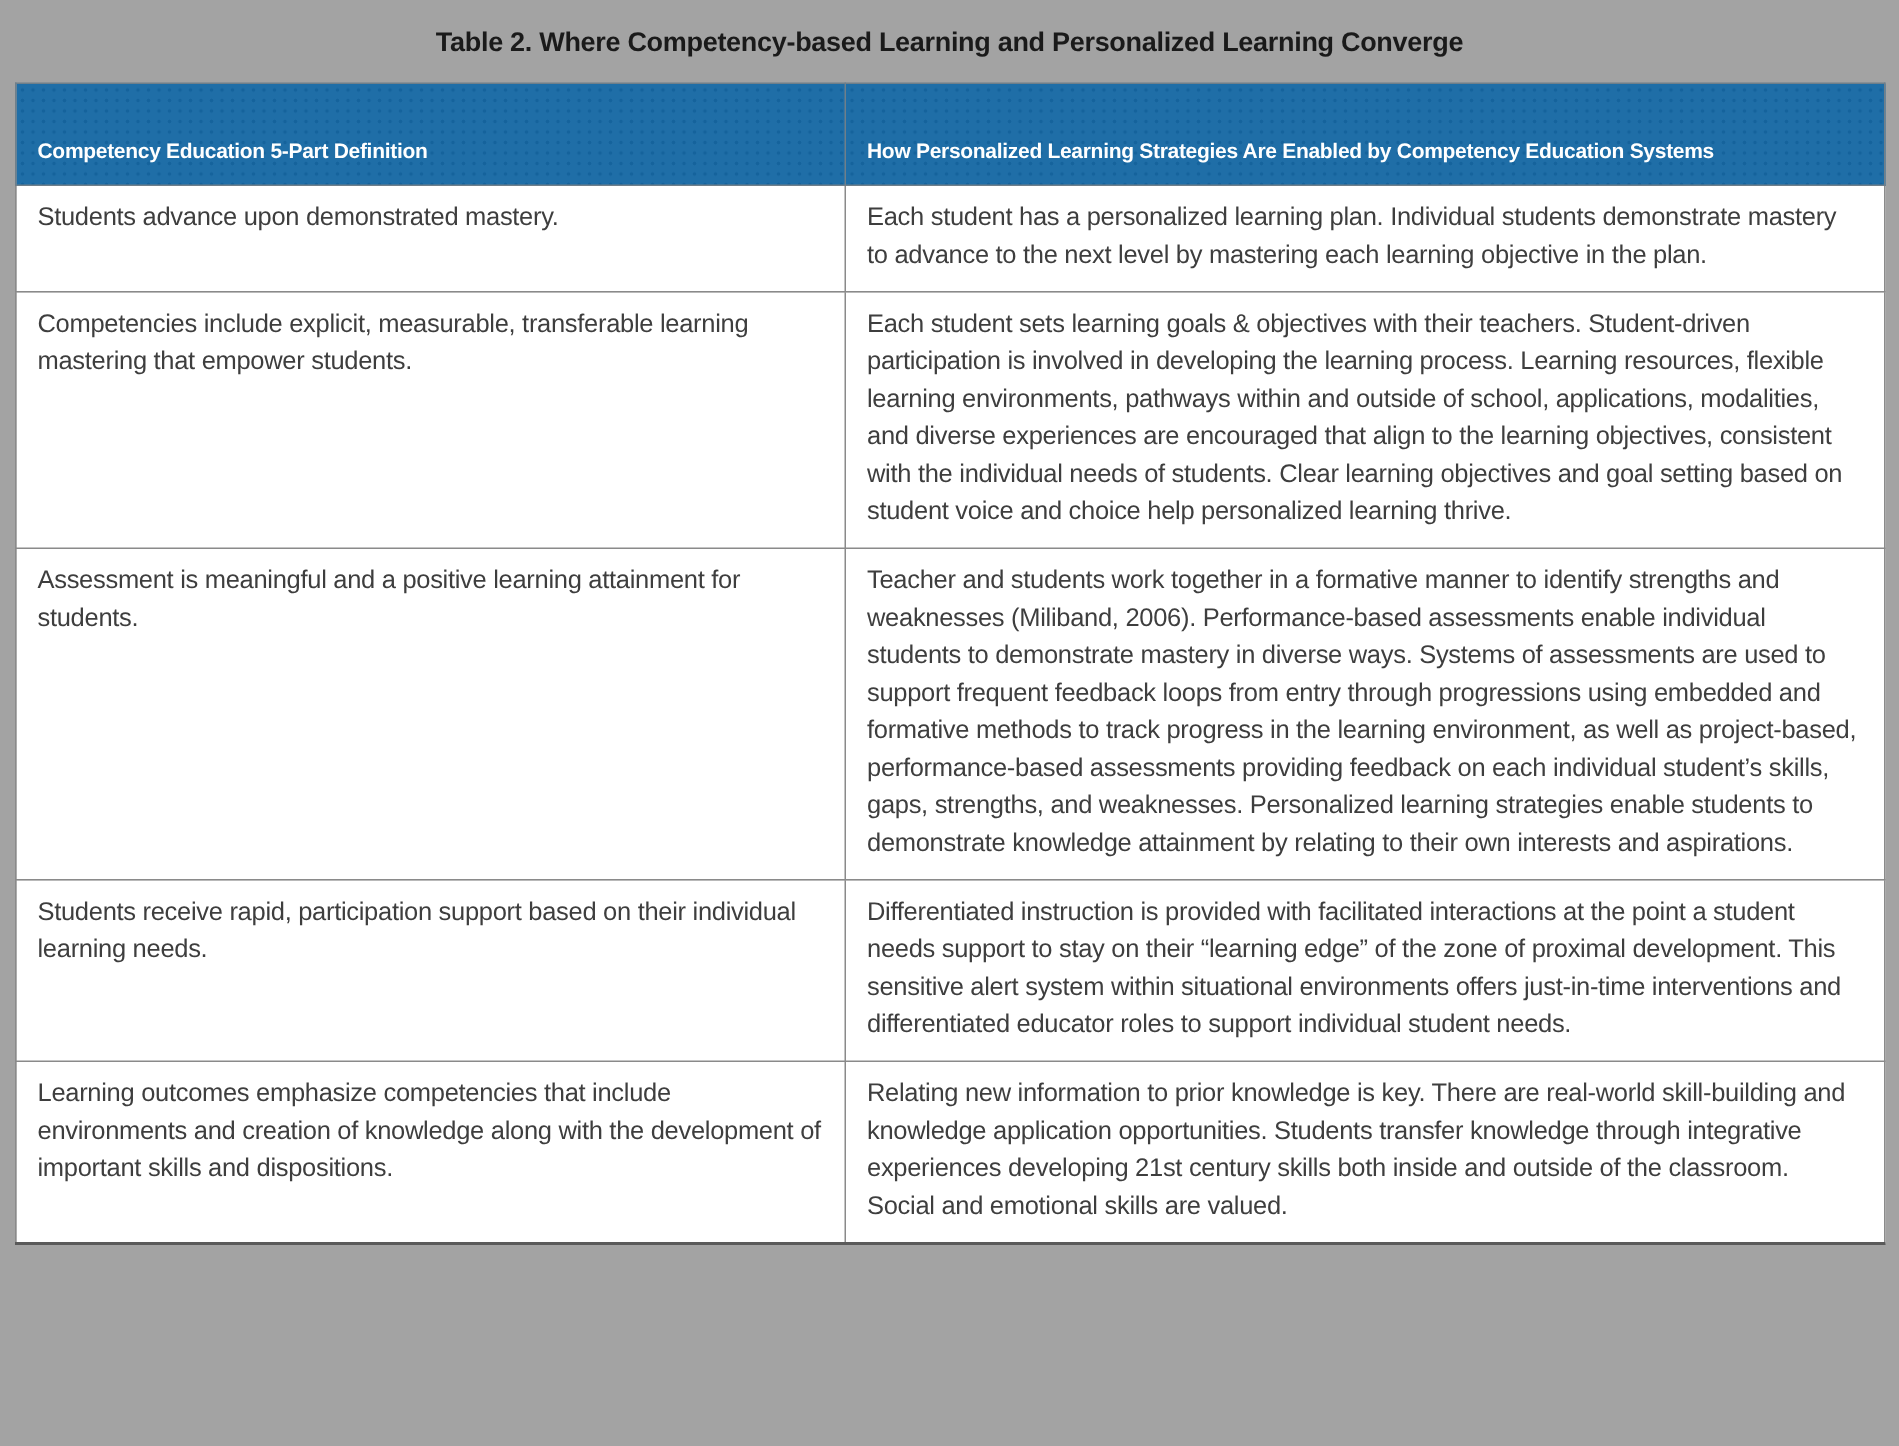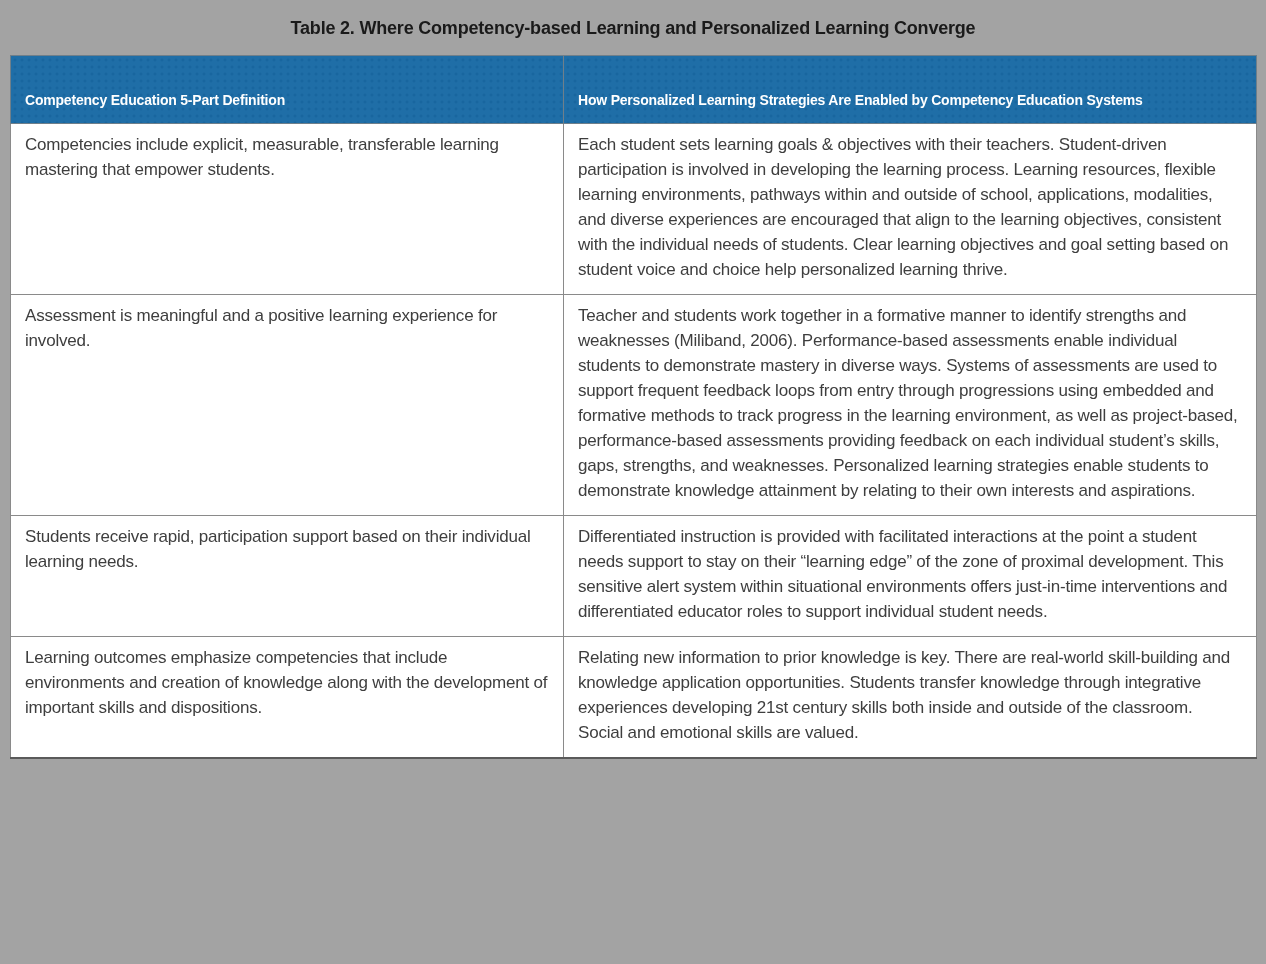--- a/index.html
+++ b/index.html
@@ -76,25 +76,29 @@
       <col class="c2">
     </colgroup>
     <thead>
       <tr>
         <th>Competency Education 5-Part Definition</th>
         <th>How Personalized Learning Strategies Are Enabled by Competency Education Systems</th>
       </tr>
     </thead>
     <tbody>
       <tr>
+        <td>Students advance upon demonstrated mastery.</td>
+        <td>Each student has a personalized learning plan. Individual students demonstrate mastery to advance to the next level by mastering each learning objective in the plan.</td>
+      </tr>
+      <tr>
         <td>Competencies include explicit, measurable, transferable learning mastering that empower students.</td>
         <td>Each student sets learning goals &amp; objectives with their teachers. Student-driven participation is involved in developing the learning process. Learning resources, flexible learning environments, pathways within and outside of school, applications, modalities, and diverse experiences are encouraged that align to the learning objectives, consistent with the individual needs of students. Clear learning objectives and goal setting based on student voice and choice help personalized learning thrive.</td>
       </tr>
       <tr>
-        <td>Assessment is meaningful and a positive learning experience for involved.</td>
+        <td>Assessment is meaningful and a positive learning attainment for students.</td>
         <td>Teacher and students work together in a formative manner to identify strengths and weaknesses (Miliband, 2006). Performance-based assessments enable individual students to demonstrate mastery in diverse ways. Systems of assessments are used to support frequent feedback loops from entry through progressions using embedded and formative methods to track progress in the learning environment, as well as project-based, performance-based assessments providing feedback on each individual student’s skills, gaps, strengths, and weaknesses. Personalized learning strategies enable students to demonstrate knowledge attainment by relating to their own interests and aspirations.</td>
       </tr>
       <tr>
         <td>Students receive rapid, participation support based on their individual learning needs.</td>
         <td>Differentiated instruction is provided with facilitated interactions at the point a student needs support to stay on their “learning edge” of the zone of proximal development. This sensitive alert system within situational environments offers just-in-time interventions and differentiated educator roles to support individual student needs.</td>
       </tr>
       <tr>
         <td>Learning outcomes emphasize competencies that include environments and creation of knowledge along with the development of important skills and dispositions.</td>
         <td>Relating new information to prior knowledge is key. There are real-world skill-building and knowledge application opportunities. Students transfer knowledge through integrative experiences developing 21st century skills both inside and outside of the classroom. Social and emotional skills are valued.</td>
       </tr>

